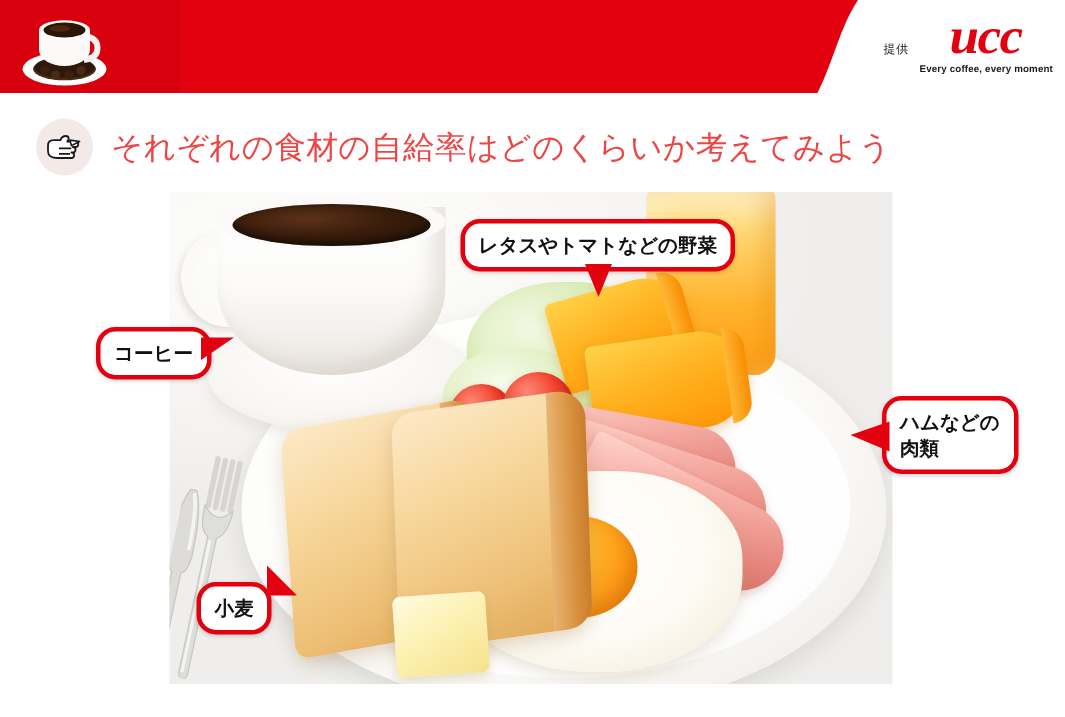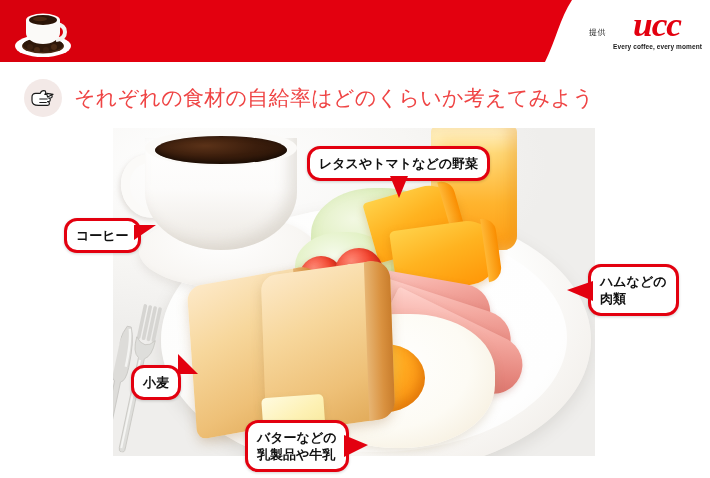--- a/index.html
+++ b/index.html
@@ -413,21 +413,21 @@
     position: absolute;
     width: 0; height: 0;
     z-index: 41;
   }
 
   
   #callout-coffee   { left: 64px;  top: 218px; }
   #callout-veg      { left: 307px; top: 146px; }
   #callout-fruit    { left: 517px; top: 175px; }
   #callout-meat     { left: 588px; top: 240px; margin-top: 24px; }
-  #callout-wheat    { left: 131px; top: 365px; }
+  #callout-wheat    { left: 131px; top: 388px; }
   #callout-dairy    { left: 245px; top: 420px; }
   #callout-egg      { left: 510px; top: 411px; }
 
   
   .tail-r {
     right: -18px; top: 4px;
     border-top: 15px solid #e3000f;
     border-right: 22px solid transparent;
   }
   .tail-d {
@@ -574,17 +574,15 @@
   <div class="callout" id="callout-coffee">コーヒー<span class="tail tail-r"></span></div>
 
   <div class="callout" id="callout-veg">レタスやトマトなどの野菜<span class="tail tail-d"></span></div>
 
 
   <div class="callout" id="callout-meat">ハムなどの
 肉類<span class="tail tail-l"></span></div>
 
   <div class="callout" id="callout-wheat">小麦<span class="tail tail-ur"></span></div>
 
-  <div class="callout" id="callout-dairy">バターなどの
-乳製品や牛乳<span class="tail tail-r2"></span></div>
 
 
 </div>
 
 </body></html>

